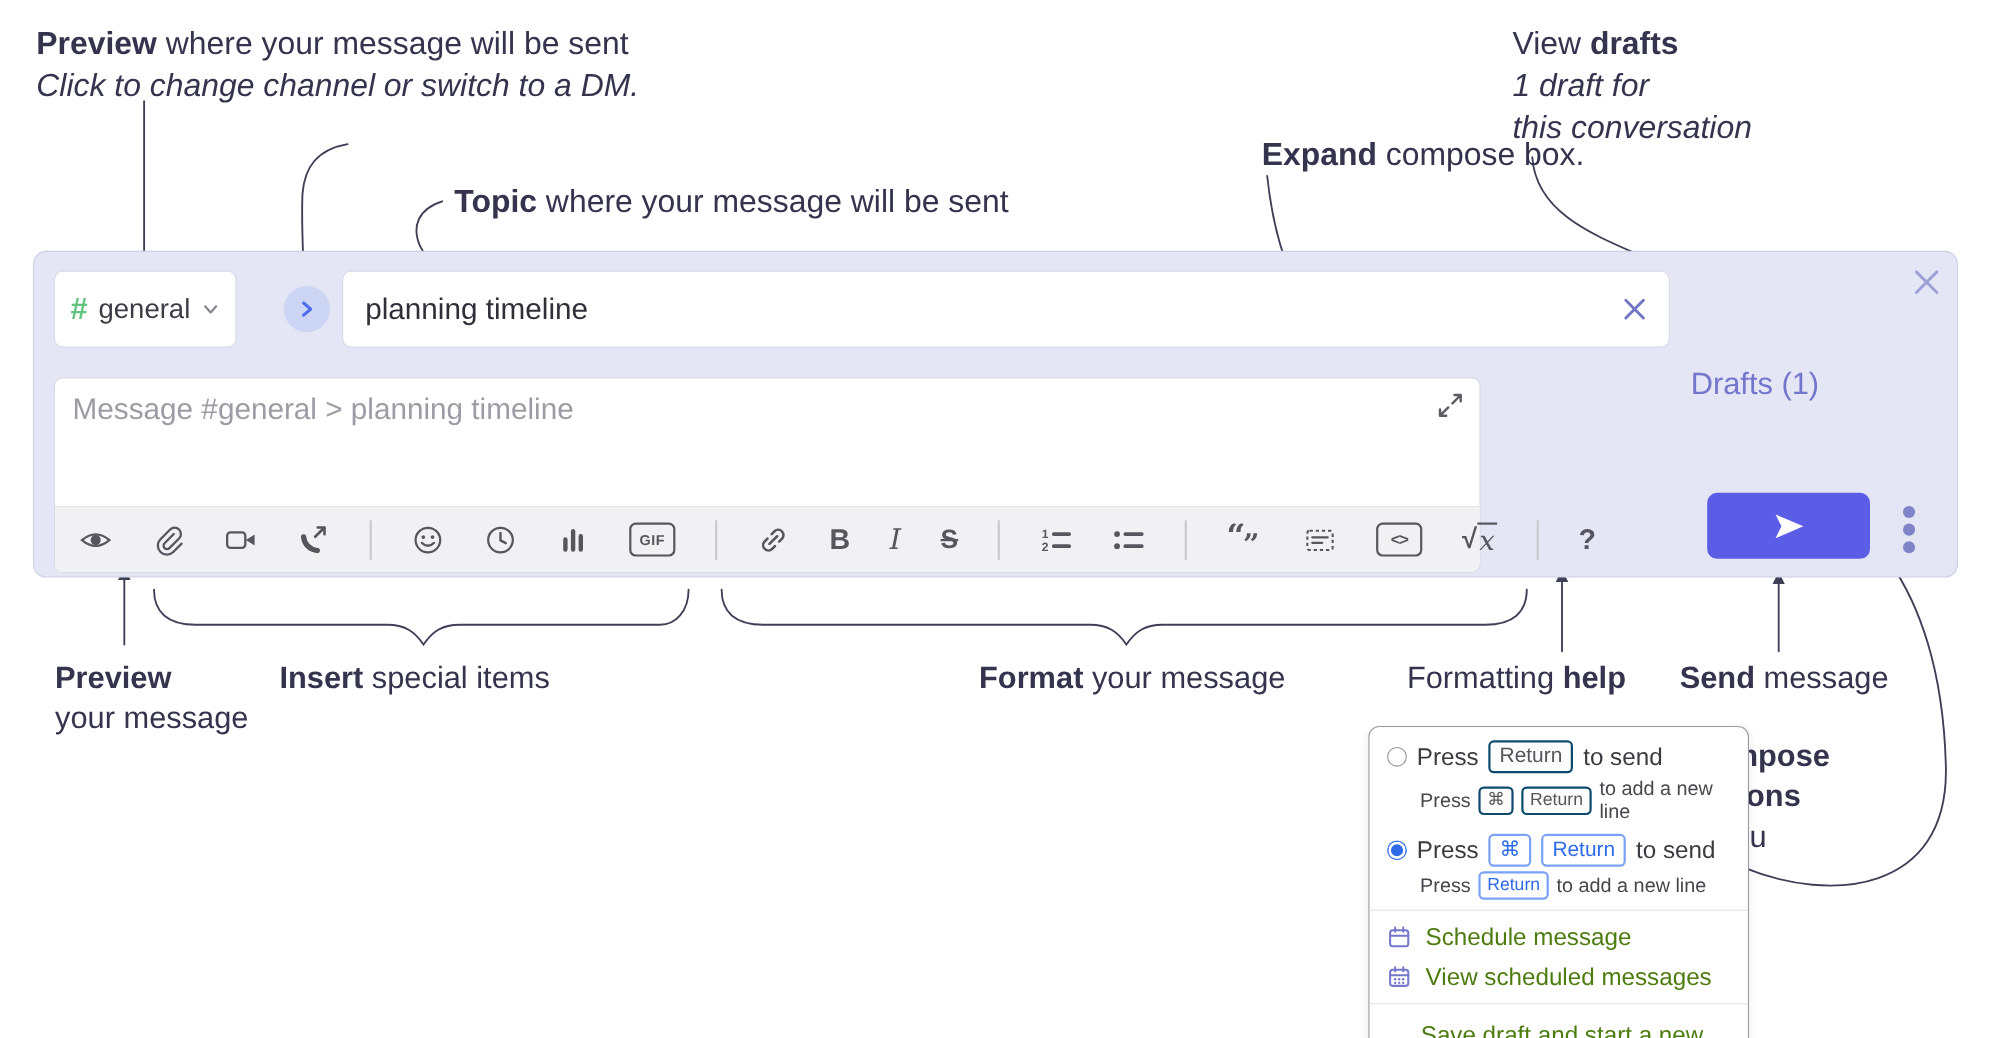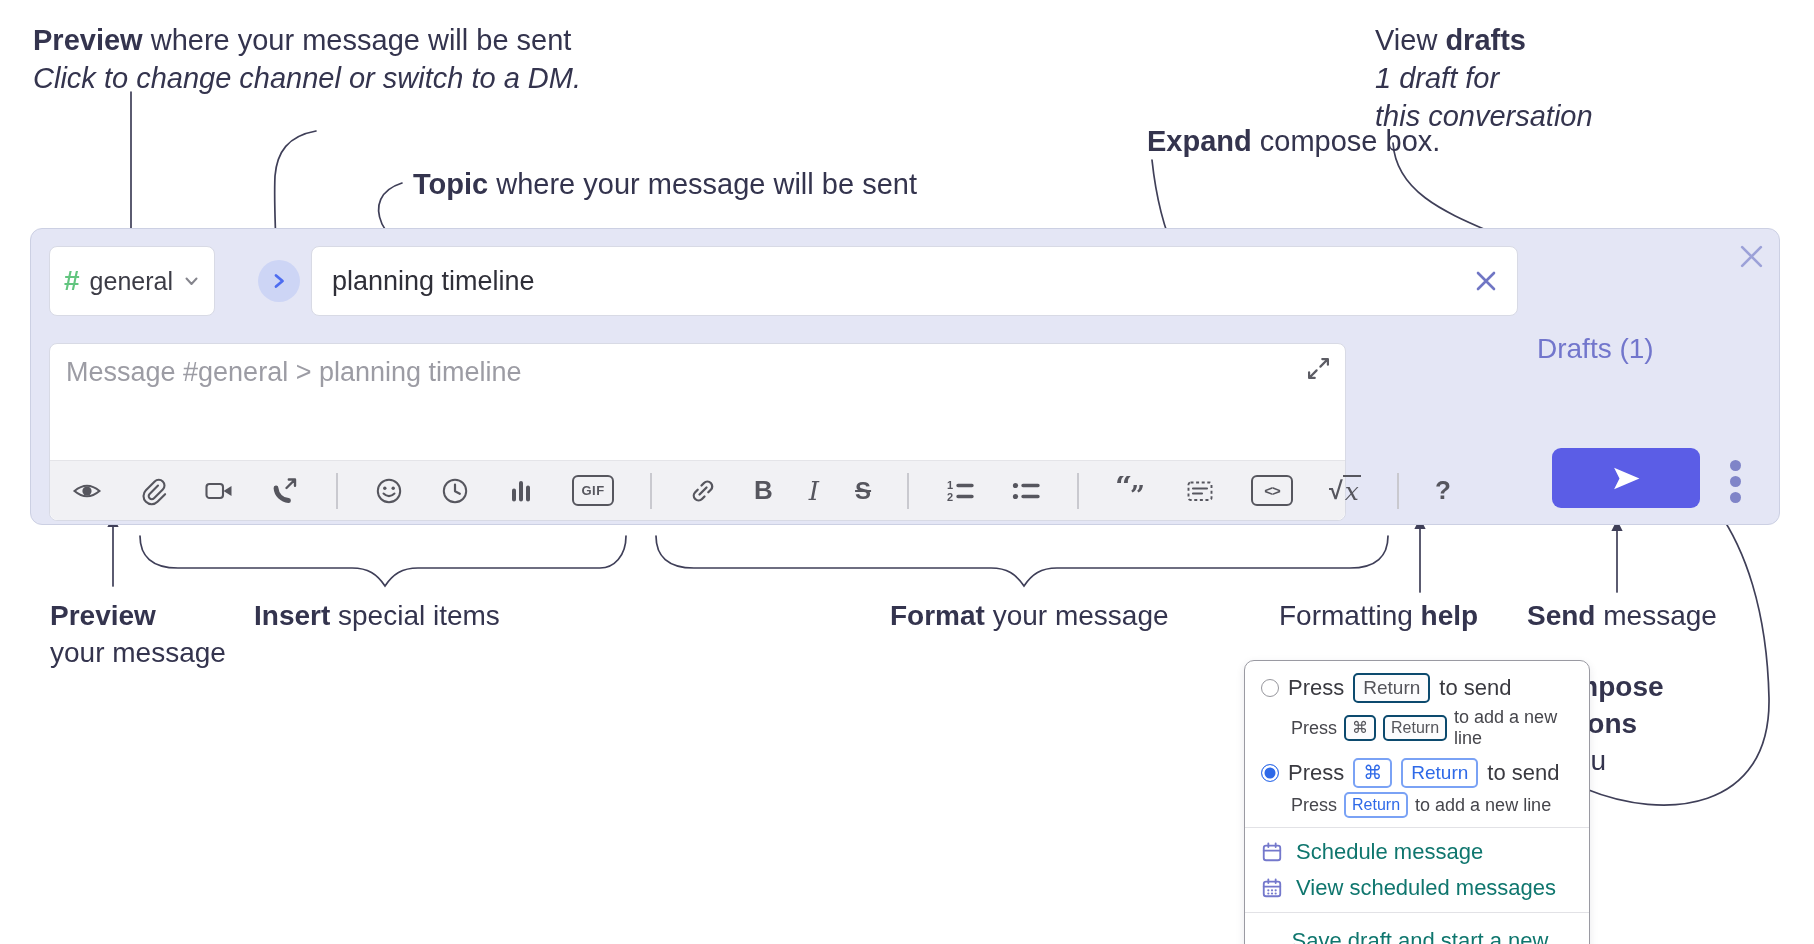--- a/index.html
+++ b/index.html
@@ -63,21 +63,21 @@
          padding:12px 16px 12px;box-sizing:border-box;box-shadow:0 3px 8px rgba(40,40,70,.10)}
   .prow{display:flex;align-items:center;gap:9px;font-size:22px;color:#3a3a40}
   .psub{display:flex;align-items:center;gap:7px;font-size:18px;color:#46464c;margin:4px 0 9px 30px}
   .radio{width:18px;height:18px;border:1.5px solid #97979d;border-radius:50%;box-sizing:border-box;flex:none;cursor:pointer}
   .radio.sel{border-color:#3b74ec;background:#2f6ae8;box-shadow:inset 0 0 0 2.5px #fff}
   kbd{font-family:"Liberation Sans",sans-serif;border:2px solid #0c4a6e;border-radius:5px;padding:0 8px;
       background:#fcfcfd;color:#55555b;font-size:19px;line-height:26px}
   .psub kbd{font-size:16px;line-height:22px;padding:0 6px}
   kbd.blue{border-color:#7aa2f5;color:#2f6ae8;background:#fff}
   .pdiv{height:1px;background:#e2e2e6;margin:6px -16px}
-  .pitem{display:flex;align-items:center;gap:13px;font-size:22px;color:#0f766e;padding:5px 0;cursor:pointer}
+  .pitem{display:flex;align-items:center;gap:13px;font-size:22px;color:#4d7c0f;padding:5px 0;cursor:pointer}
   .pitem.last{padding-top:9px}
 </style>
 </head>
 <body>
 
 <div class="canvas">
 
   <svg class="overlay" width="1814" height="944" viewBox="0 0 1814 944">
     <defs>
       <marker id="ah" viewBox="0 0 10 10" markerWidth="7.5" markerHeight="7.5" refX="8" refY="4.5" orient="auto">

